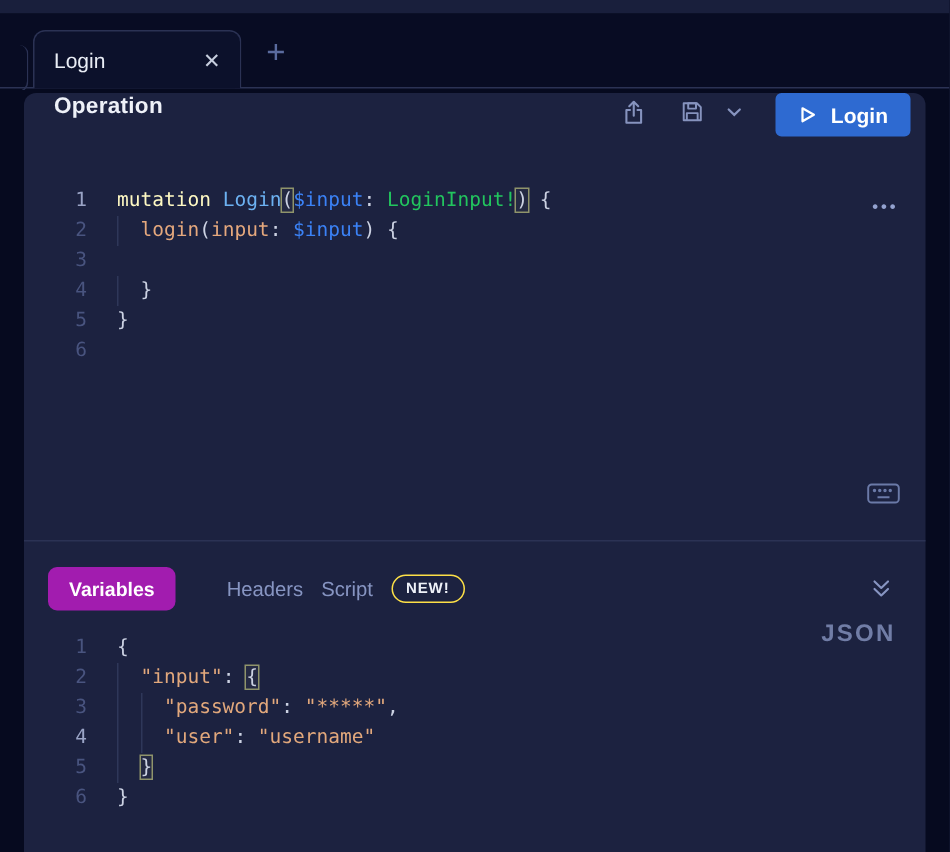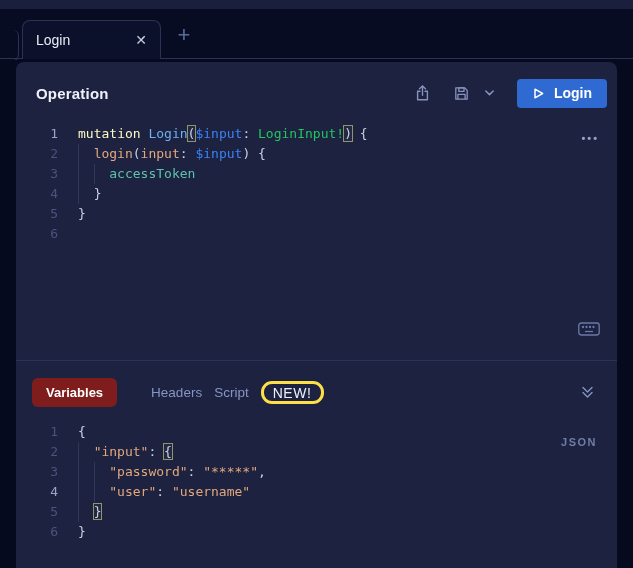--- a/index.html
+++ b/index.html
@@ -28,21 +28,21 @@
   .plus-btn{
     position:absolute;left:171px;top:13px;width:26px;height:26px;
     color:#5a6b9e;font-size:22px;line-height:25px;text-align:center;cursor:pointer;
   }
   
   .content{position:absolute;top:60px;left:0;right:0;bottom:0;background:#060a1f}
   .panel{
     position:absolute;left:16px;top:2px;width:601px;height:520px;
     background:#1c2240;border-radius:8px 8px 0 0;
   }
-  .op-header{display:flex;align-items:center;height:62px;padding:0 10px 0 20px}
+  .op-header{display:flex;align-items:flex-start;height:62px;padding:0 10px 0 20px}
   .op-title{font-size:15px;font-weight:bold;color:#eef1f8;flex:1;letter-spacing:.2px}
   .icon-btn{background:none;border:none;padding:4px;display:flex;align-items:center;cursor:pointer}
   .save-group{display:flex;align-items:center;gap:6px;margin:0 18px 0 14px}
   .run-btn{
     display:flex;align-items:center;gap:9px;height:29px;padding:0 15px;margin-right:0;
     border:none;border-radius:4px;color:#fff;font-weight:bold;font-size:14px;
     font-family:"Liberation Sans",sans-serif;cursor:pointer;
   }
   
   .editor{position:relative;font-family:"DejaVu Sans Mono",monospace;font-size:13px;cursor:text}
@@ -66,37 +66,37 @@
   .query-editor{position:absolute;left:0;right:0;top:62px}
   .more-btn{
     position:absolute;right:14px;top:4px;background:none;border:none;cursor:pointer;
     color:#93a2cf;font-size:11px;letter-spacing:2px;font-weight:bold;padding:4px;
   }
   .kbd-btn{position:absolute;right:14px;top:256px;background:none;border:none;padding:2px;cursor:pointer}
   .divider{position:absolute;left:0;right:0;top:298px;height:1px;background:#2b3254}
   
   .sec-header{position:absolute;left:0;right:0;top:299px;height:62px;display:flex;align-items:center;padding:0 18px 0 16px}
   .pill-tab{
-    background:#7f1d1d;color:#fff;font-weight:bold;font-size:13px;
+    background:#a21caf;color:#fff;font-weight:bold;font-size:13px;
     padding:7px 14px;border-radius:6px;border:none;cursor:pointer;
     font-family:"Liberation Sans",sans-serif;
   }
   .flat-tab{
     background:none;border:none;color:#8795c2;font-size:13.5px;cursor:pointer;
     font-family:"Liberation Sans",sans-serif;padding:6px 4px;
   }
   .flat-tab.headers{margin-left:30px}
   .flat-tab.script{margin-left:4px}
   .new-badge{
-    margin-left:8px;display:inline-block;border:3px solid #fde047;border-radius:11px;
-    color:#eef1f8;font-size:14px;font-weight:normal;letter-spacing:.6px;
+    margin-left:8px;display:inline-block;border:1px solid #fde047;border-radius:11px;
+    color:#eef1f8;font-size:10px;font-weight:bold;letter-spacing:.6px;
     padding:4px 9px 3px;line-height:10px;
   }
   .collapse-btn{margin-left:auto;background:none;border:none;padding:4px;cursor:pointer;display:flex}
-  .json-label{position:absolute;right:20px;top:374px;color:#717da6;font-size:11px;letter-spacing:1.5px;font-weight:bold}
+  .json-label{position:absolute;right:20px;top:352px;color:#717da6;font-size:16px;letter-spacing:1.5px;font-weight:bold}
   .vars-editor{position:absolute;left:0;right:0;top:360px}
 </style>
 </head>
 <body>
 
 <div class="top-strip"></div>
 
 <div class="tab-bar">
   <div class="tab-fragment"></div>
   <div class="tab">
@@ -141,21 +141,21 @@
         <svg width="13" height="13" viewBox="0 0 13 13" fill="none" stroke="#ffffff" stroke-width="1.5" stroke-linejoin="round">
           <path d="M3 2.2 L10.6 6.5 L3 10.8 Z"></path>
         </svg>
         <span>Login</span>
       </button>
     </div>
 
     <div class="editor query-editor" id="query-editor">
         <div class="cl"><span class="ln active">1</span><span class="code"><span class="tk-kw">mutation</span><span class="tk-plain"> </span><span class="tk-op">Login</span><span class="tk-punct boxed">(</span><span class="tk-var">$input</span><span class="tk-punct">:</span><span class="tk-plain"> </span><span class="tk-type">LoginInput!</span><span class="tk-punct boxed">)</span><span class="tk-plain"> </span><span class="tk-punct">{</span></span></div>
         <div class="cl"><span class="ln">2</span><span class="code"><span class="tk-ind">  </span><span class="tk-field">login</span><span class="tk-punct">(</span><span class="tk-field">input</span><span class="tk-punct">:</span><span class="tk-plain"> </span><span class="tk-var">$input</span><span class="tk-punct">)</span><span class="tk-plain"> </span><span class="tk-punct">{</span></span></div>
-        <div class="cl"><span class="ln">3</span><span class="code"><span class="tk-ind">  </span><span class="tk-ind">  </span><span class="tk-attr">accessToken</span></span></div>
+        <div class="cl"><span class="ln">3</span></div>
         <div class="cl"><span class="ln">4</span><span class="code"><span class="tk-ind">  </span><span class="tk-punct">}</span></span></div>
         <div class="cl"><span class="ln">5</span><span class="code"><span class="tk-punct">}</span></span></div>
         <div class="cl"><span class="ln">6</span><span class="code"></span></div>
       </div>
 
     <button class="more-btn" style="top:66px">
       <span>•••</span>
     </button>
 
     <button class="kbd-btn">

